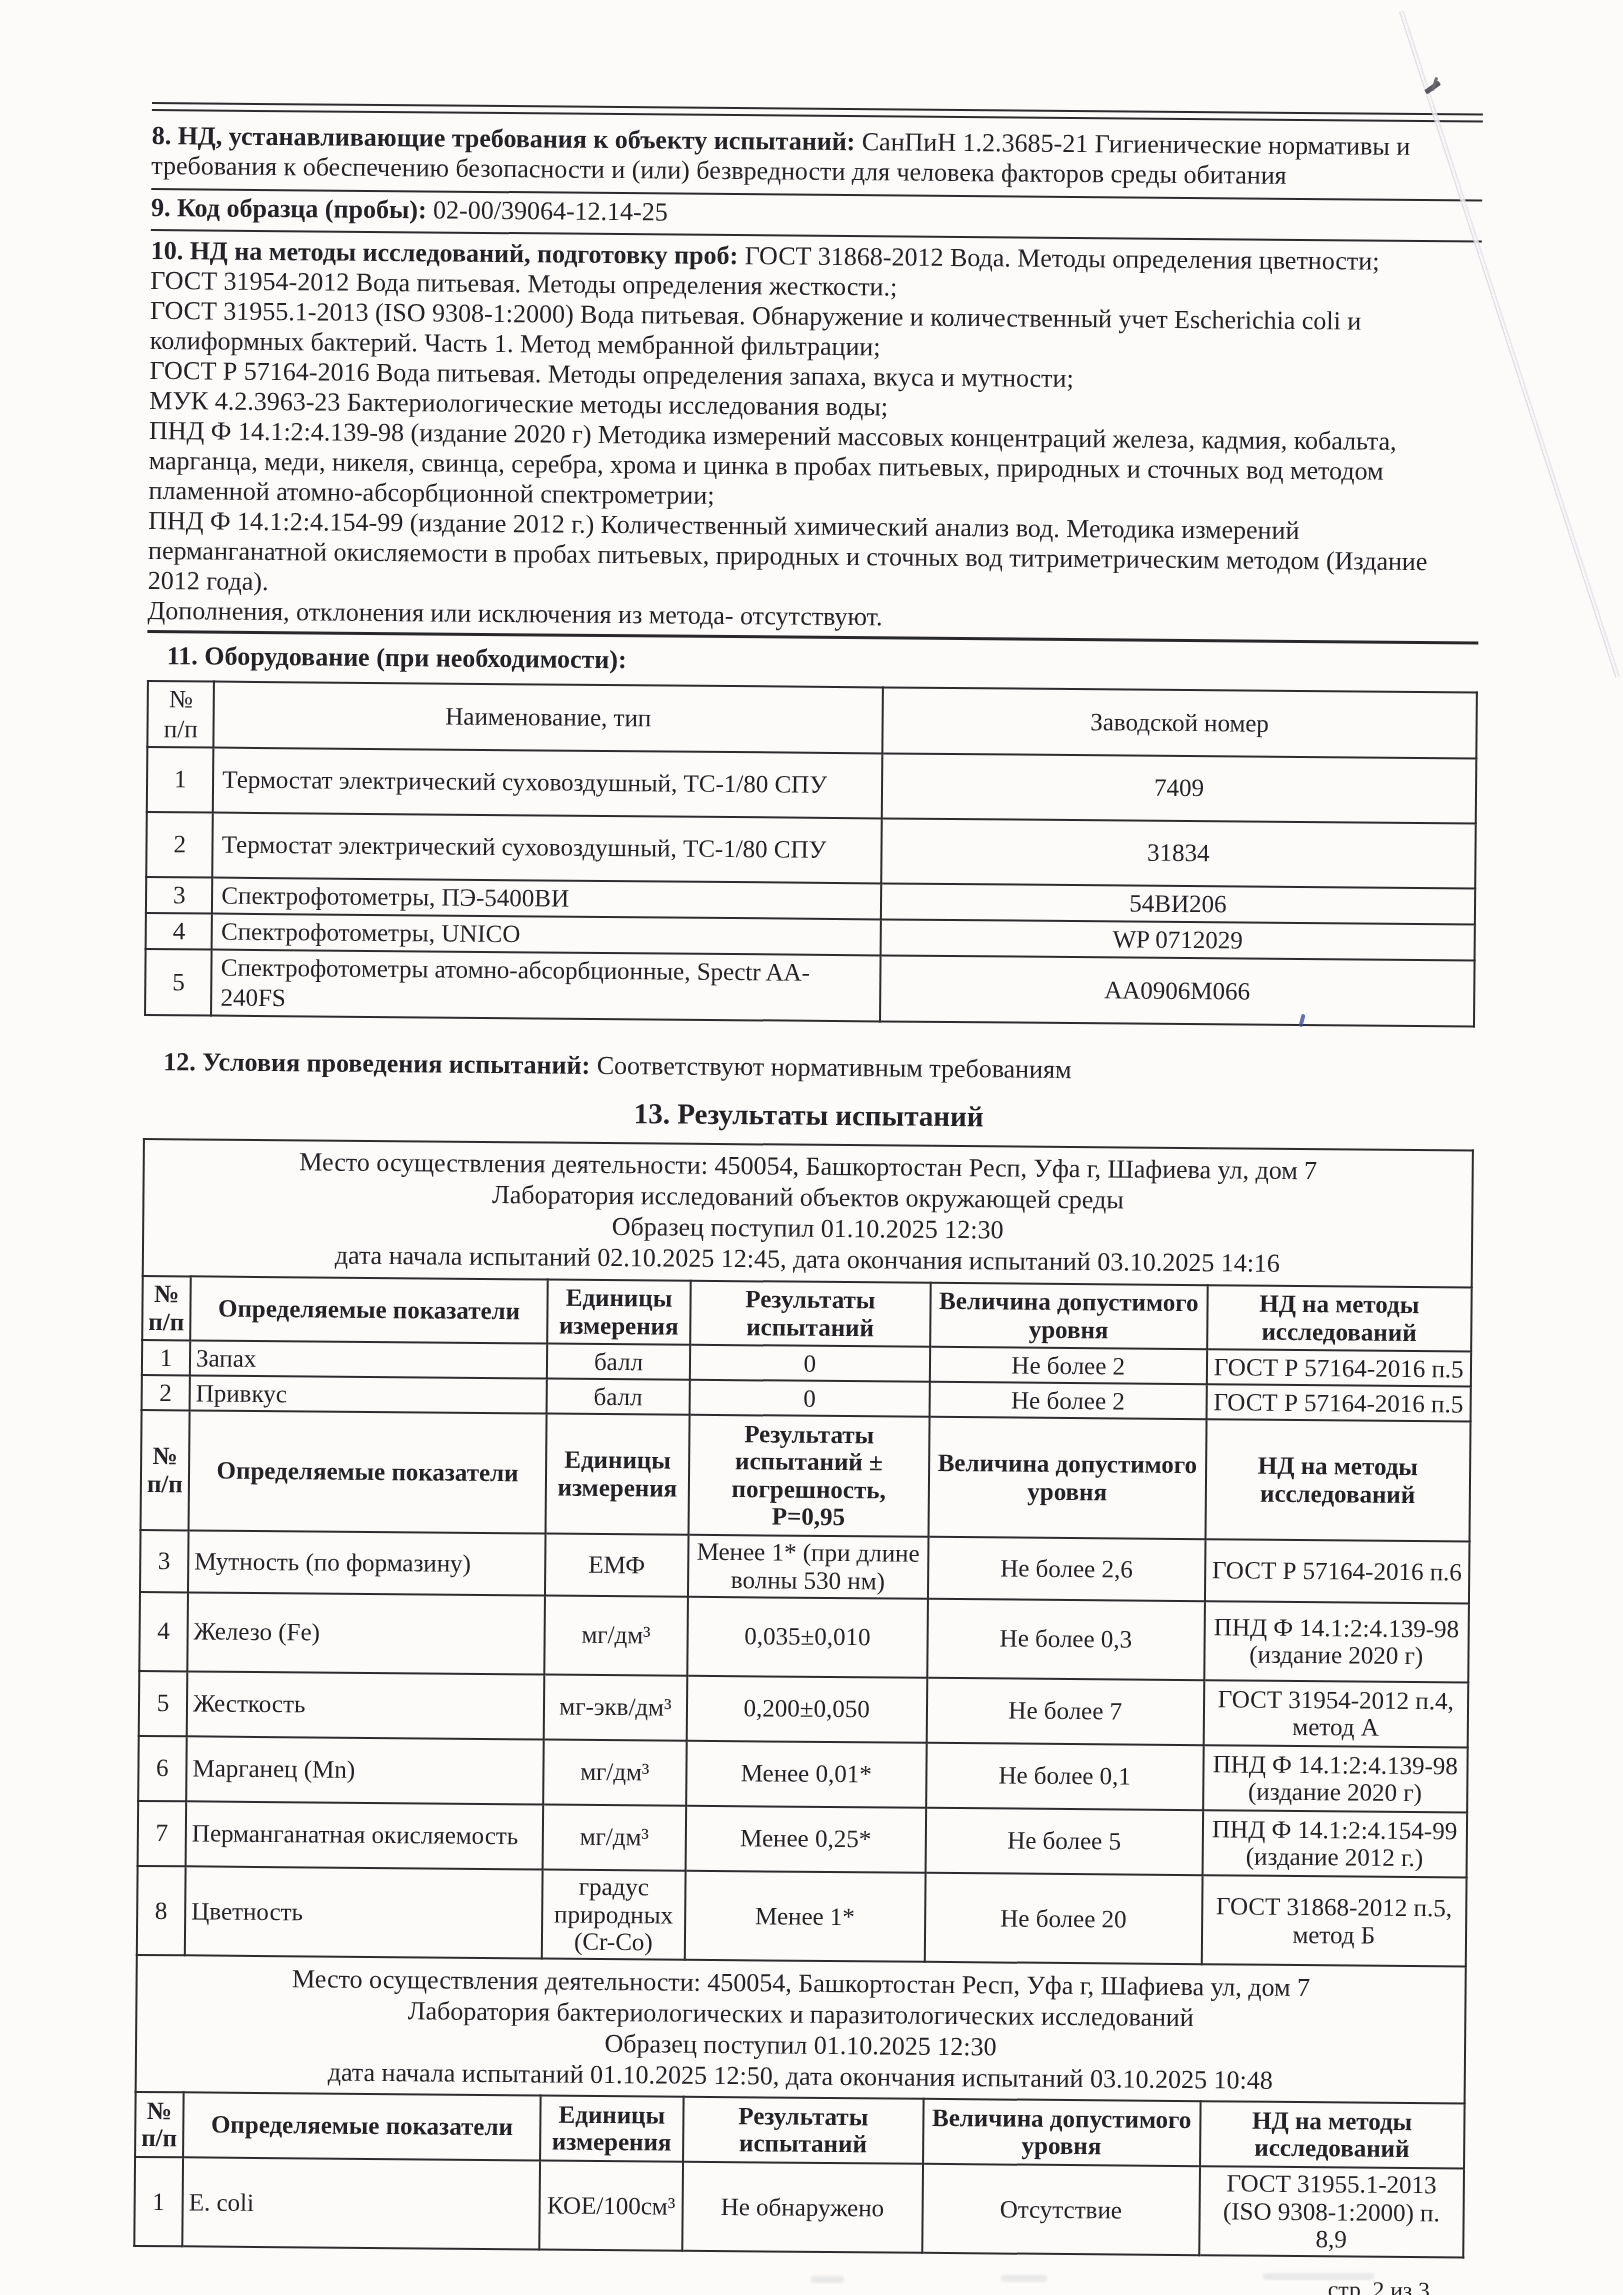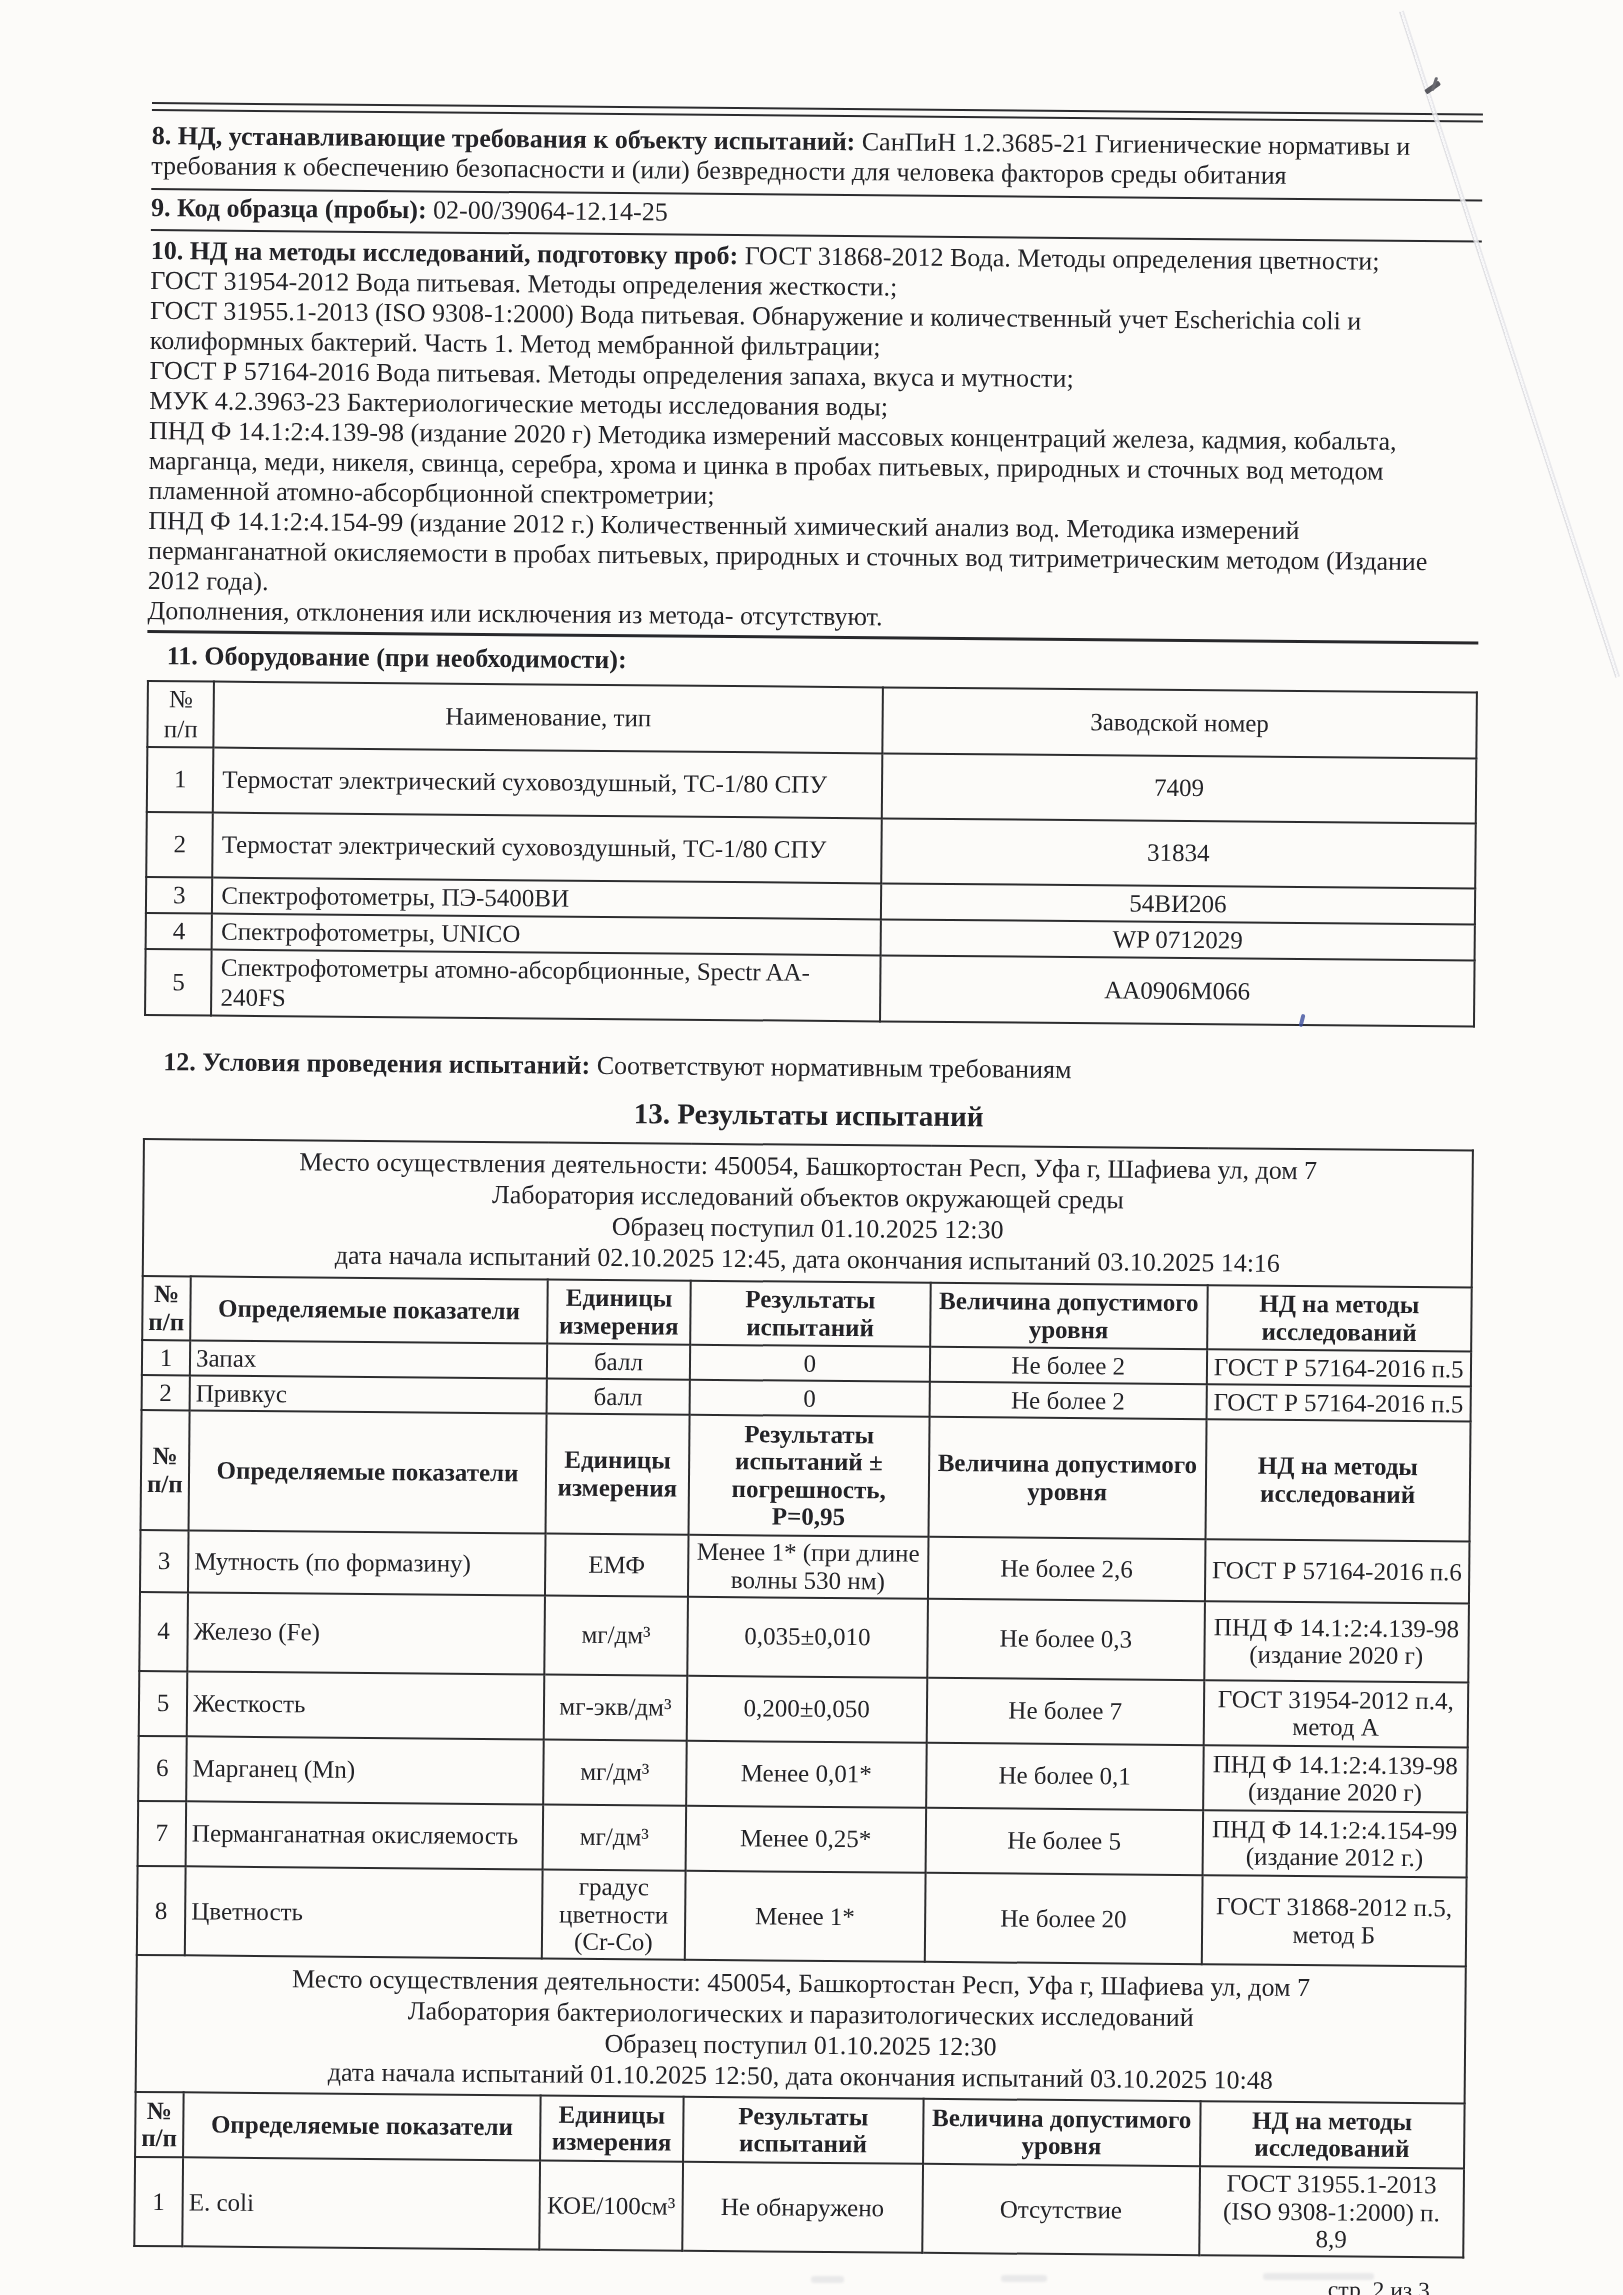--- a/index.html
+++ b/index.html
@@ -237,21 +237,21 @@
         <td>7</td>
         <td class="ind">Перманганатная окисляемость</td>
         <td>мг/дм³</td>
         <td>Менее 0,25*</td>
         <td>Не более 5</td>
         <td>ПНД Ф 14.1:2:4.154-99 (издание 2012 г.)</td>
       </tr>
       <tr class="r128">
         <td>8</td>
         <td class="ind">Цветность</td>
-        <td>градус цветности (Cr-Co)</td>
+        <td>градус природных (Cr-Co)</td>
         <td>Менее 1*</td>
         <td>Не более 20</td>
         <td>ГОСТ 31868-2012 п.5, метод Б</td>
       </tr>
       <tr class="info">
         <td colspan="6">
           <div>Место осуществления деятельности: 450054, Башкортостан Респ, Уфа г, Шафиева ул, дом 7</div>
           <div>Лаборатория бактериологических и паразитологических исследований</div>
           <div>Образец поступил 01.10.2025 12:30</div>
           <div>дата начала испытаний 01.10.2025 12:50, дата окончания испытаний 03.10.2025 10:48</div>

